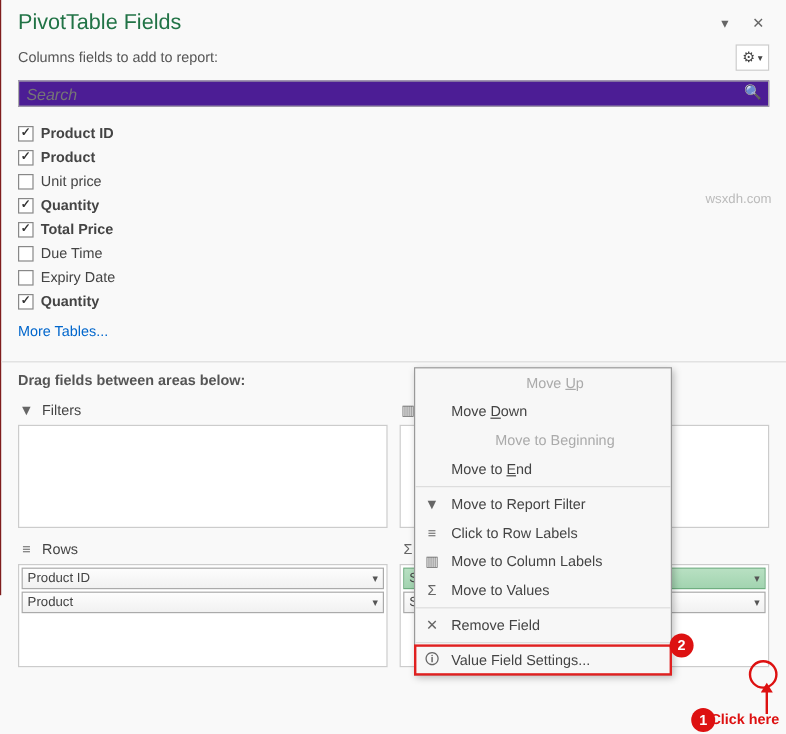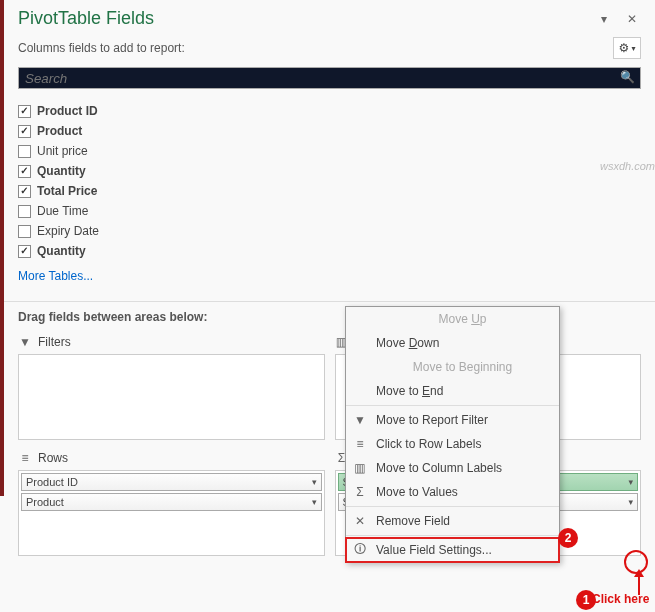--- a/index.html
+++ b/index.html
@@ -1,26 +1,26 @@
 <!DOCTYPE html>
 <html><head>
 <meta charset="utf-8">
 <style>
   * { box-sizing: border-box; font-family: "Segoe UI", Arial, sans-serif; }
   body { margin: 0; width: 655px; height: 612px; background: #f9f9f9; position: relative; overflow: hidden; color: #444; font-size: 12px; }
-  .panel { width: 655px; height: 496px; background: #f9f9f9; border-left: 4px solid #7f1d1d; position: relative; }
+  .panel { width: 655px; height: 496px; background: #f9f9f9; border-left: 1px solid #7f1d1d; position: relative; }
   .hdr { display: flex; align-items: center; padding: 8px 10px 0 14px; }
   .title { font-size: 18px; color: #217346; font-weight: 400; flex: 1; }
   .hdrbtns { display: flex; gap: 10px; align-items: center; margin-right: 4px; }
   .hdricon { width: 18px; height: 18px; display: flex; align-items: center; justify-content: center; color: #666; }
   .sub { padding: 8px 14px 4px; display: flex; align-items: center; }
   .sublbl { flex: 1; color: #555; }
   .gearbtn { width: 28px; height: 22px; border: 1px solid #ccc; background: #fff; display: flex; align-items: center; justify-content: center; gap: 2px; }
   .searchwrap { padding: 4px 14px 6px; position: relative; }
-  .search { width: 100%; height: 22px; border: 1px solid #aaa; padding: 2px 24px 2px 6px; background: #0f172a; font-style: italic; color: #888; }
+  .search { width: 100%; height: 22px; border: 1px solid #aaa; padding: 2px 24px 2px 6px; background: #4c1d95; font-style: italic; color: #888; }
   .searchicon { position: absolute; right: 20px; top: 7px; color: #666; }
   .fieldlist { padding: 6px 14px 2px; }
   .fld { display: flex; align-items: center; height: 20px; }
   .cb { width: 13px; height: 13px; border: 1px solid #888; margin-right: 6px; display: flex; align-items: center; justify-content: center; background:#fff; font-size: 11px; color: #333; line-height: 1; }
   .cbchecked::after { content: "✓"; font-weight: bold; font-size: 10px; }
   .fldlbl { }
   .fldlbl.b { font-weight: bold; }
   .more { padding: 6px 14px 10px; color: #0066cc; cursor: default; }
   .divider { height: 1px; background: #ddd; margin: 8px 0 0; }
   .draglbl { padding: 8px 14px 6px; color: #555; font-weight: bold; }
@@ -38,21 +38,21 @@
   .mi .micon { position: absolute; left: 6px; width: 16px; text-align: center; color: #666; }
   .msep { height: 1px; background: #ddd; margin: 2px 0; }
   .mi.hl { outline: 2px solid #e02020; outline-offset: -1px; }
   .badge { position: absolute; width: 20px; height: 20px; border-radius: 50%; background: #d11; color:#fff; display:flex; align-items:center; justify-content:center; font-weight:bold; font-size:12px; z-index:70; }
   .b1 { left: 576px; top: 590px; }
   .b2 { left: 558px; top: 528px; }
   .clicktxt { position:absolute; left:592px; top:592px; color:#d11; font-weight:bold; font-size:12px; z-index:70; }
   .arrow { position:absolute; left:638px; top:575px; width:2px; height:20px; background:#d11; z-index:60; }
   .arrow::before { content:""; position:absolute; left:-4px; top:-6px; border-left:5px solid transparent; border-right:5px solid transparent; border-bottom:8px solid #d11; }
   .redcir { position:absolute; left:624px; top:550px; width:24px; height:24px; border:2px solid #d11; border-radius:50%; z-index:60; pointer-events: none; }
-  .wm { position:absolute; right:0; top:160px; color:#bbb; font-size:11px; z-index:5;font-style:italic; }
+  .wm { position:absolute; right:12px; top:160px; color:#bbb; font-size:11px; z-index:5; }
   .und { text-decoration: underline; }
 </style>
 </head>
 <body>
 
 <div class="panel">
   <div class="hdr">
     <div class="title">PivotTable Fields</div>
     <div class="hdrbtns">
       <div class="hdricon">▾</div>

